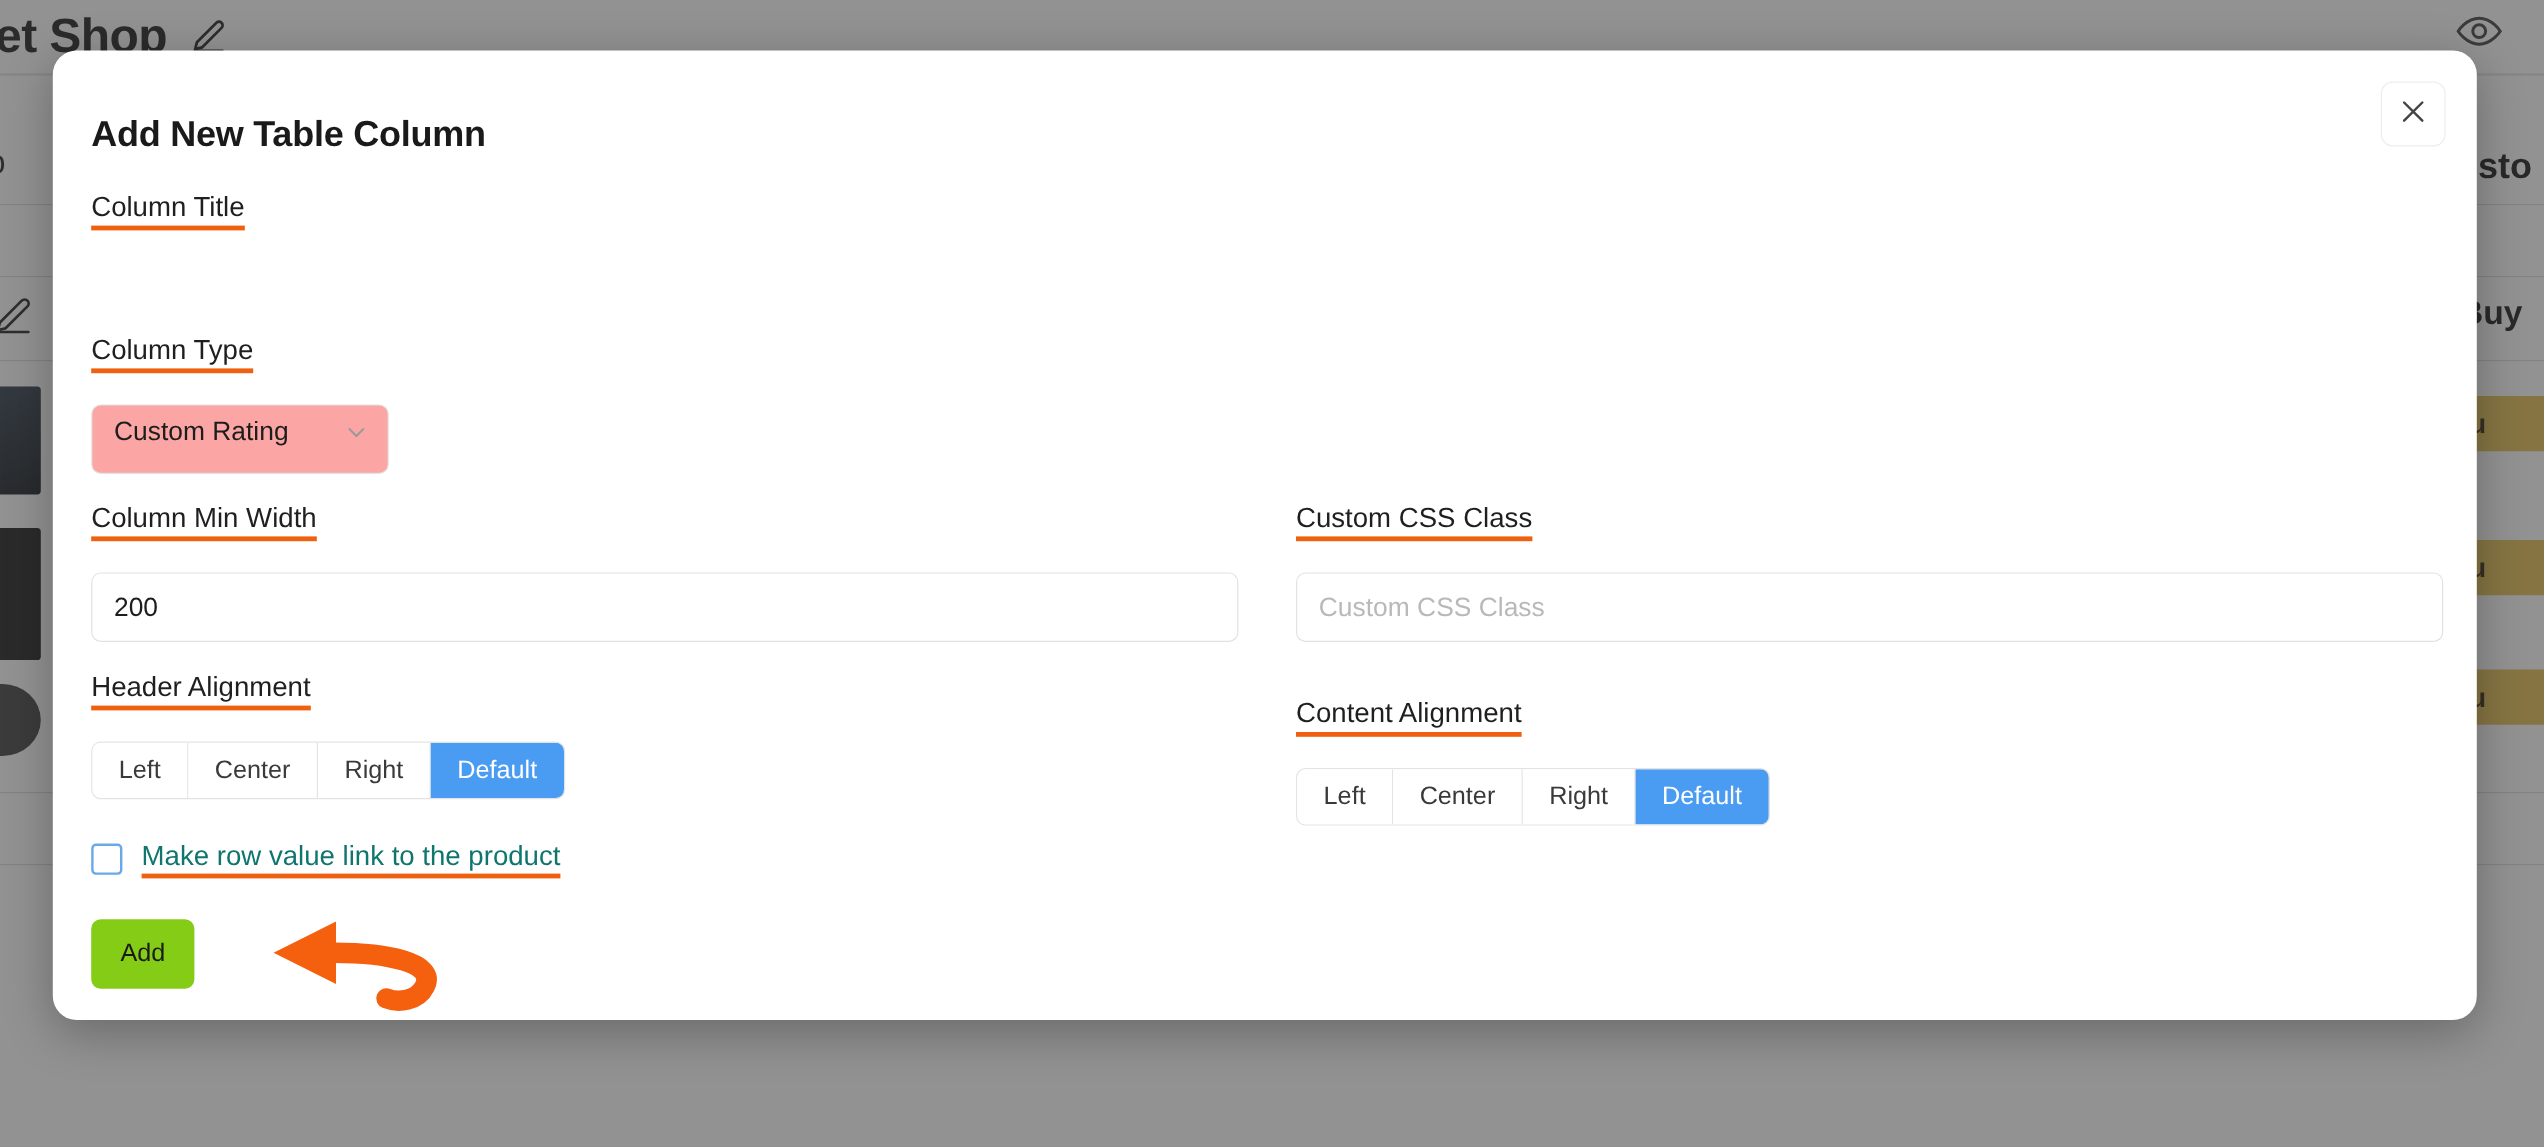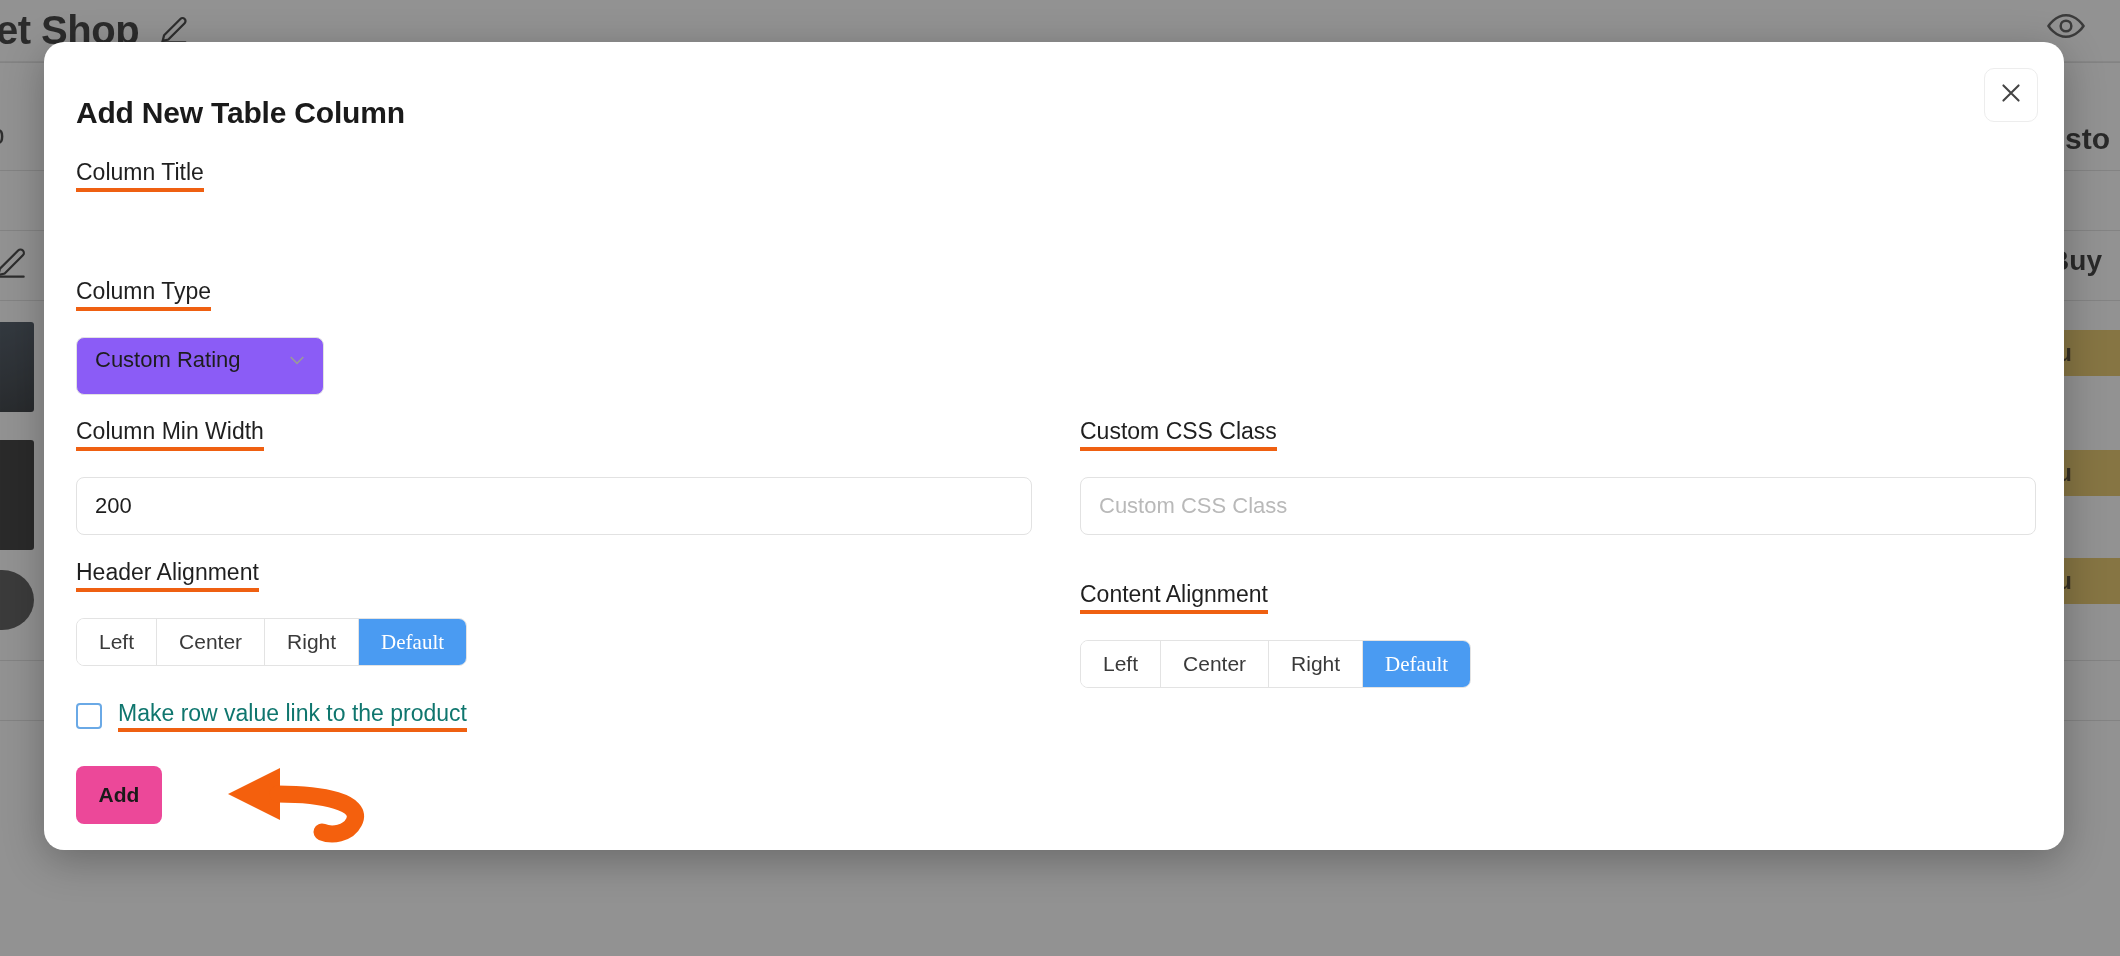--- a/index.html
+++ b/index.html
@@ -183,21 +183,21 @@
 
   .sel-wrap {
     position: relative;
     width: 248px;
     height: 58px;
   }
   .sel-box {
     width: 100%; height: 100%;
     border: 1px solid #e2e2e2;
     border-radius: 8px;
-    background: #8b5cf6;
+    background: #fca5a5;
     display: flex;
     align-items: center;
     padding: 0 16px 12px 18px;
     font-size: 22px;
     color: #1d1d1d;
     cursor: pointer;
   }
   .sel-chevron {
     margin-left: auto;
     width: 20px; height: 20px;
@@ -233,21 +233,20 @@
     font-family: "Liberation Sans", sans-serif;
     cursor: pointer;
     height: 100%;
     white-space: nowrap;
   }
   .seg-btn:last-child { border-right: none; }
   .seg-btn.active {
     background: #4a9bf2;
     color: #ffffff;
     font-weight: 400;
-    font-family: Liberation Serif, serif;
   }
 
   .check-row {
     display: flex;
     align-items: center;
     gap: 16px;
   }
   .chk {
     width: 26px; height: 26px;
     border: 2px solid #6aa9e6;
@@ -260,26 +259,26 @@
     font-size: 23px;
     color: #0f766e;
     border-bottom: 4px solid #ef6011;
     padding-bottom: 2px;
     line-height: 1.15;
   }
 
   .add-btn {
     width: 86px;
     height: 58px;
-    background: #ec4899;
+    background: #84cc16;
     border: none;
     border-radius: 8px;
     color: #1a1a1a;
     font-size: 21px;
-    font-weight: 700;
+    font-weight: 400;
     font-family: "Liberation Sans", sans-serif;
     cursor: pointer;
   }
 
   
   #annot-arrow {
     position: absolute;
     left: 148px;
     top: 716px;
     width: 200px;

